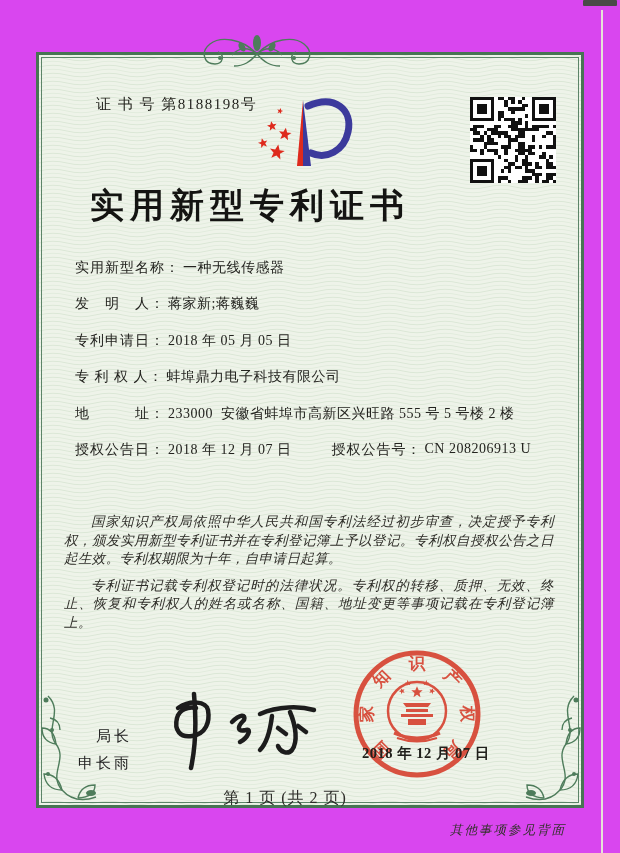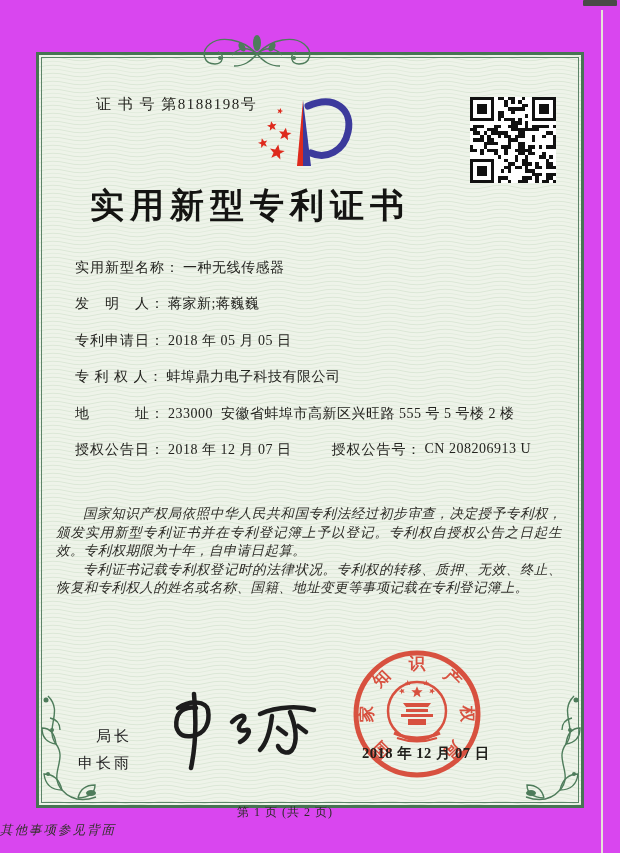--- a/index.html
+++ b/index.html
@@ -27,33 +27,33 @@
          font-size:34px;font-weight:700;letter-spacing:6px;color:#141412;}
 
   .fields{position:absolute;left:75px;top:259px;width:480px;}
   .field-row{height:36.4px;display:flex;align-items:flex-start;font-size:14px;color:#23231f;}
   .flabel{white-space:pre;letter-spacing:1px;}
   .fvalue{white-space:pre;margin-left:3px;letter-spacing:0.5px;}
   .pair2{margin-left:40px;}
 
   .body-text{position:absolute;left:56px;top:505px;width:506px;font-size:13.5px;line-height:18.6px;
              text-align:justify;color:#2e2d28;font-style:italic;letter-spacing:0.4px;}
-  .body-text p{margin:0;text-indent:2em;font-style:italic;}
+  .body-text p{margin:8px;text-indent:2em;font-style:italic;}
 
   .signer{position:absolute;left:78px;top:722px;font-family:"Liberation Sans","DejaVu Sans",sans-serif;
           font-size:15px;letter-spacing:3px;color:#222;line-height:27px;text-align:right;}
   .signature{position:absolute;left:156px;top:688px;}
 
   .seal{position:absolute;left:350px;top:647px;opacity:0.9;}
   .seal-date{position:absolute;left:362px;top:744px;font-size:14.5px;font-weight:700;
              letter-spacing:0.5px;color:#20201c;white-space:pre;}
 
   .page-info{position:absolute;left:200px;top:788px;width:170px;text-align:center;
-             font-size:12px;color:#2c2c28;letter-spacing:1px;margin-top:16px;}
-  .back-note{position:absolute;left:0;top:822px;width:566px;text-align:left;font-size:12.5px;
+             font-size:16px;color:#2c2c28;letter-spacing:1px;}
+  .back-note{position:absolute;left:0;top:822px;width:566px;text-align:right;font-size:12.5px;
              font-style:italic;letter-spacing:2px;color:#33322c;}
 </style>
 </head>
 <body>
 
 <div class="page">
 
   <div class="scan-mark"></div>
   <div class="page-edge"></div>
 

